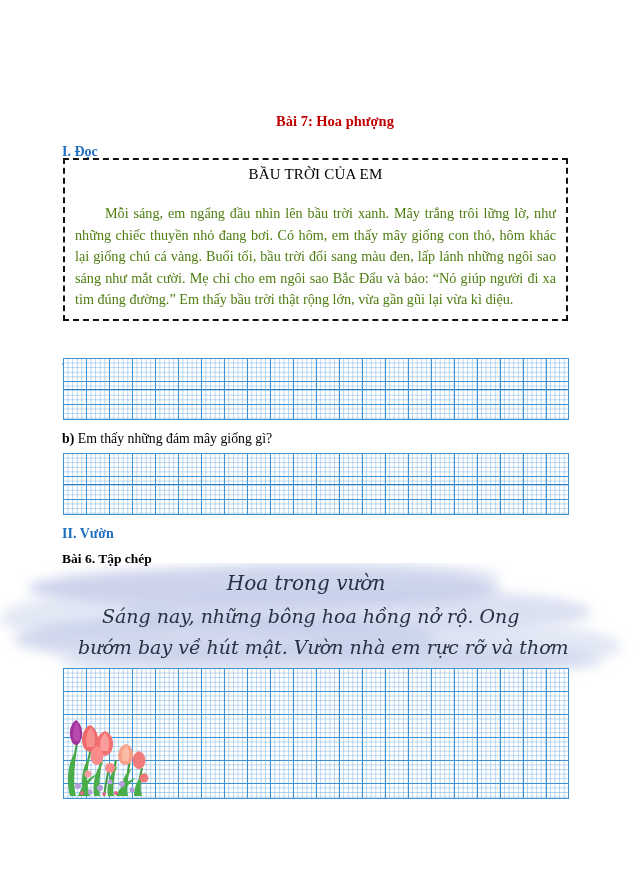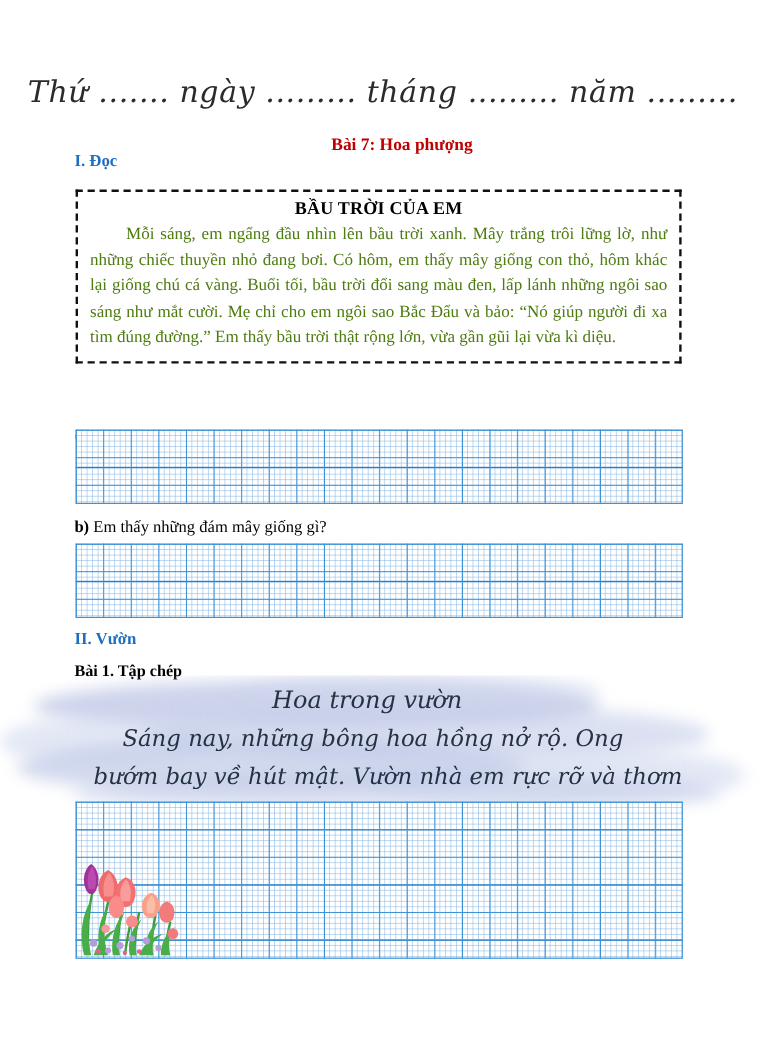--- a/index.html
+++ b/index.html
@@ -49,21 +49,21 @@
   }
 
   
   .sec-heading {
     position: absolute;
     font-family: "Liberation Serif", serif;
     font-weight: bold;
     font-size: 14px;
     color: #1F6FC0;
   }
-  .sec-heading.h-doc { left: 62px; top: 127px; }
+  .sec-heading.h-doc { left: 62px; top: 144px; }
   .sec-heading.h-viet { left: 62px; top: 526px; }
 
   .sub-heading {
     position: absolute;
     font-family: "Liberation Serif", serif;
     font-weight: bold;
     font-size: 13.5px;
     color: #000000;
   }
   .sub-heading.h-cauhoi { left: 62px; top: 316px; margin-top: 40px; }
@@ -74,25 +74,25 @@
     position: absolute;
     left: 63px; top: 158px;
     width: 505px;
     box-sizing: border-box;
     border: 2px dashed #111111;
     padding: 6px 10px 8px 10px;
     background: #ffffff;
   }
   .read-title {
     text-align: center;
-    font-weight: bold;
+    font-weight: normal;
     font-size: 15px;
     font-family: "Liberation Serif", serif;
     letter-spacing: 0.2px;
-    margin-bottom: 2px;
+    margin-bottom: 20px;
   }
   .read-body {
     font-family: "Liberation Serif", serif;
     font-size: 14.2px;
     line-height: 1.52;
     text-align: justify;
     text-indent: 30px;
     color: #4d7c0f;
   }
 
@@ -209,21 +209,20 @@
     width: 96px; height: 82px;
     overflow: hidden;
     pointer-events: none;
   }
 </style>
 </head>
 <body>
 
 <div class="page">
 
-  <div class="date-line">Thứ ....... ngày ......... tháng ......... năm .........</div>
   <div class="lesson-title">Bài 7: Hoa phượng</div>
 
   <div class="sec-heading h-doc">I. Đọc</div>
 
   <div class="read-box">
     <div class="read-title">BẦU TRỜI CỦA EM</div>
     <div class="read-body">Mỗi sáng, em ngẩng đầu nhìn lên bầu trời xanh. Mây trắng trôi lững lờ, như những chiếc thuyền nhỏ đang bơi. Có hôm, em thấy mây giống con thỏ, hôm khác lại giống chú cá vàng. Buổi tối, bầu trời đổi sang màu đen, lấp lánh những ngôi sao sáng như mắt cười. Mẹ chỉ cho em ngôi sao Bắc Đẩu và bảo: “Nó giúp người đi xa tìm đúng đường.” Em thấy bầu trời thật rộng lớn, vừa gần gũi lại vừa kì diệu.</div>
   </div>
 
   <div class="sub-heading h-cauhoi">Câu hỏi:</div>
@@ -235,21 +234,21 @@
   </div>
 
   <div class="question q-b"><b>b)</b><span> Em thấy những đám mây giống gì?</span></div>
 
   <div class="grid grid-b">
     <div class="grid-midline" style="top:31px;"></div>
     <div class="grid-border"></div>
   </div>
 
   <div class="sec-heading h-viet">II. Vườn</div>
-  <div class="sub-heading h-baitap">Bài 1. Tập chép</div>
+  <div class="sub-heading h-baitap">Bài 6. Tập chép</div>
 
   <div class="copy-band">
     <div class="wc wc1"></div>
     <div class="wc wc2"></div>
     <div class="wc wc3"></div>
     <div class="wc wc4"></div>
     <div class="wc wc5"></div>
     <div class="wc wc6"></div>
     <div class="wc wc7"></div>
     <div class="copy-title">Hoa trong vườn</div>

